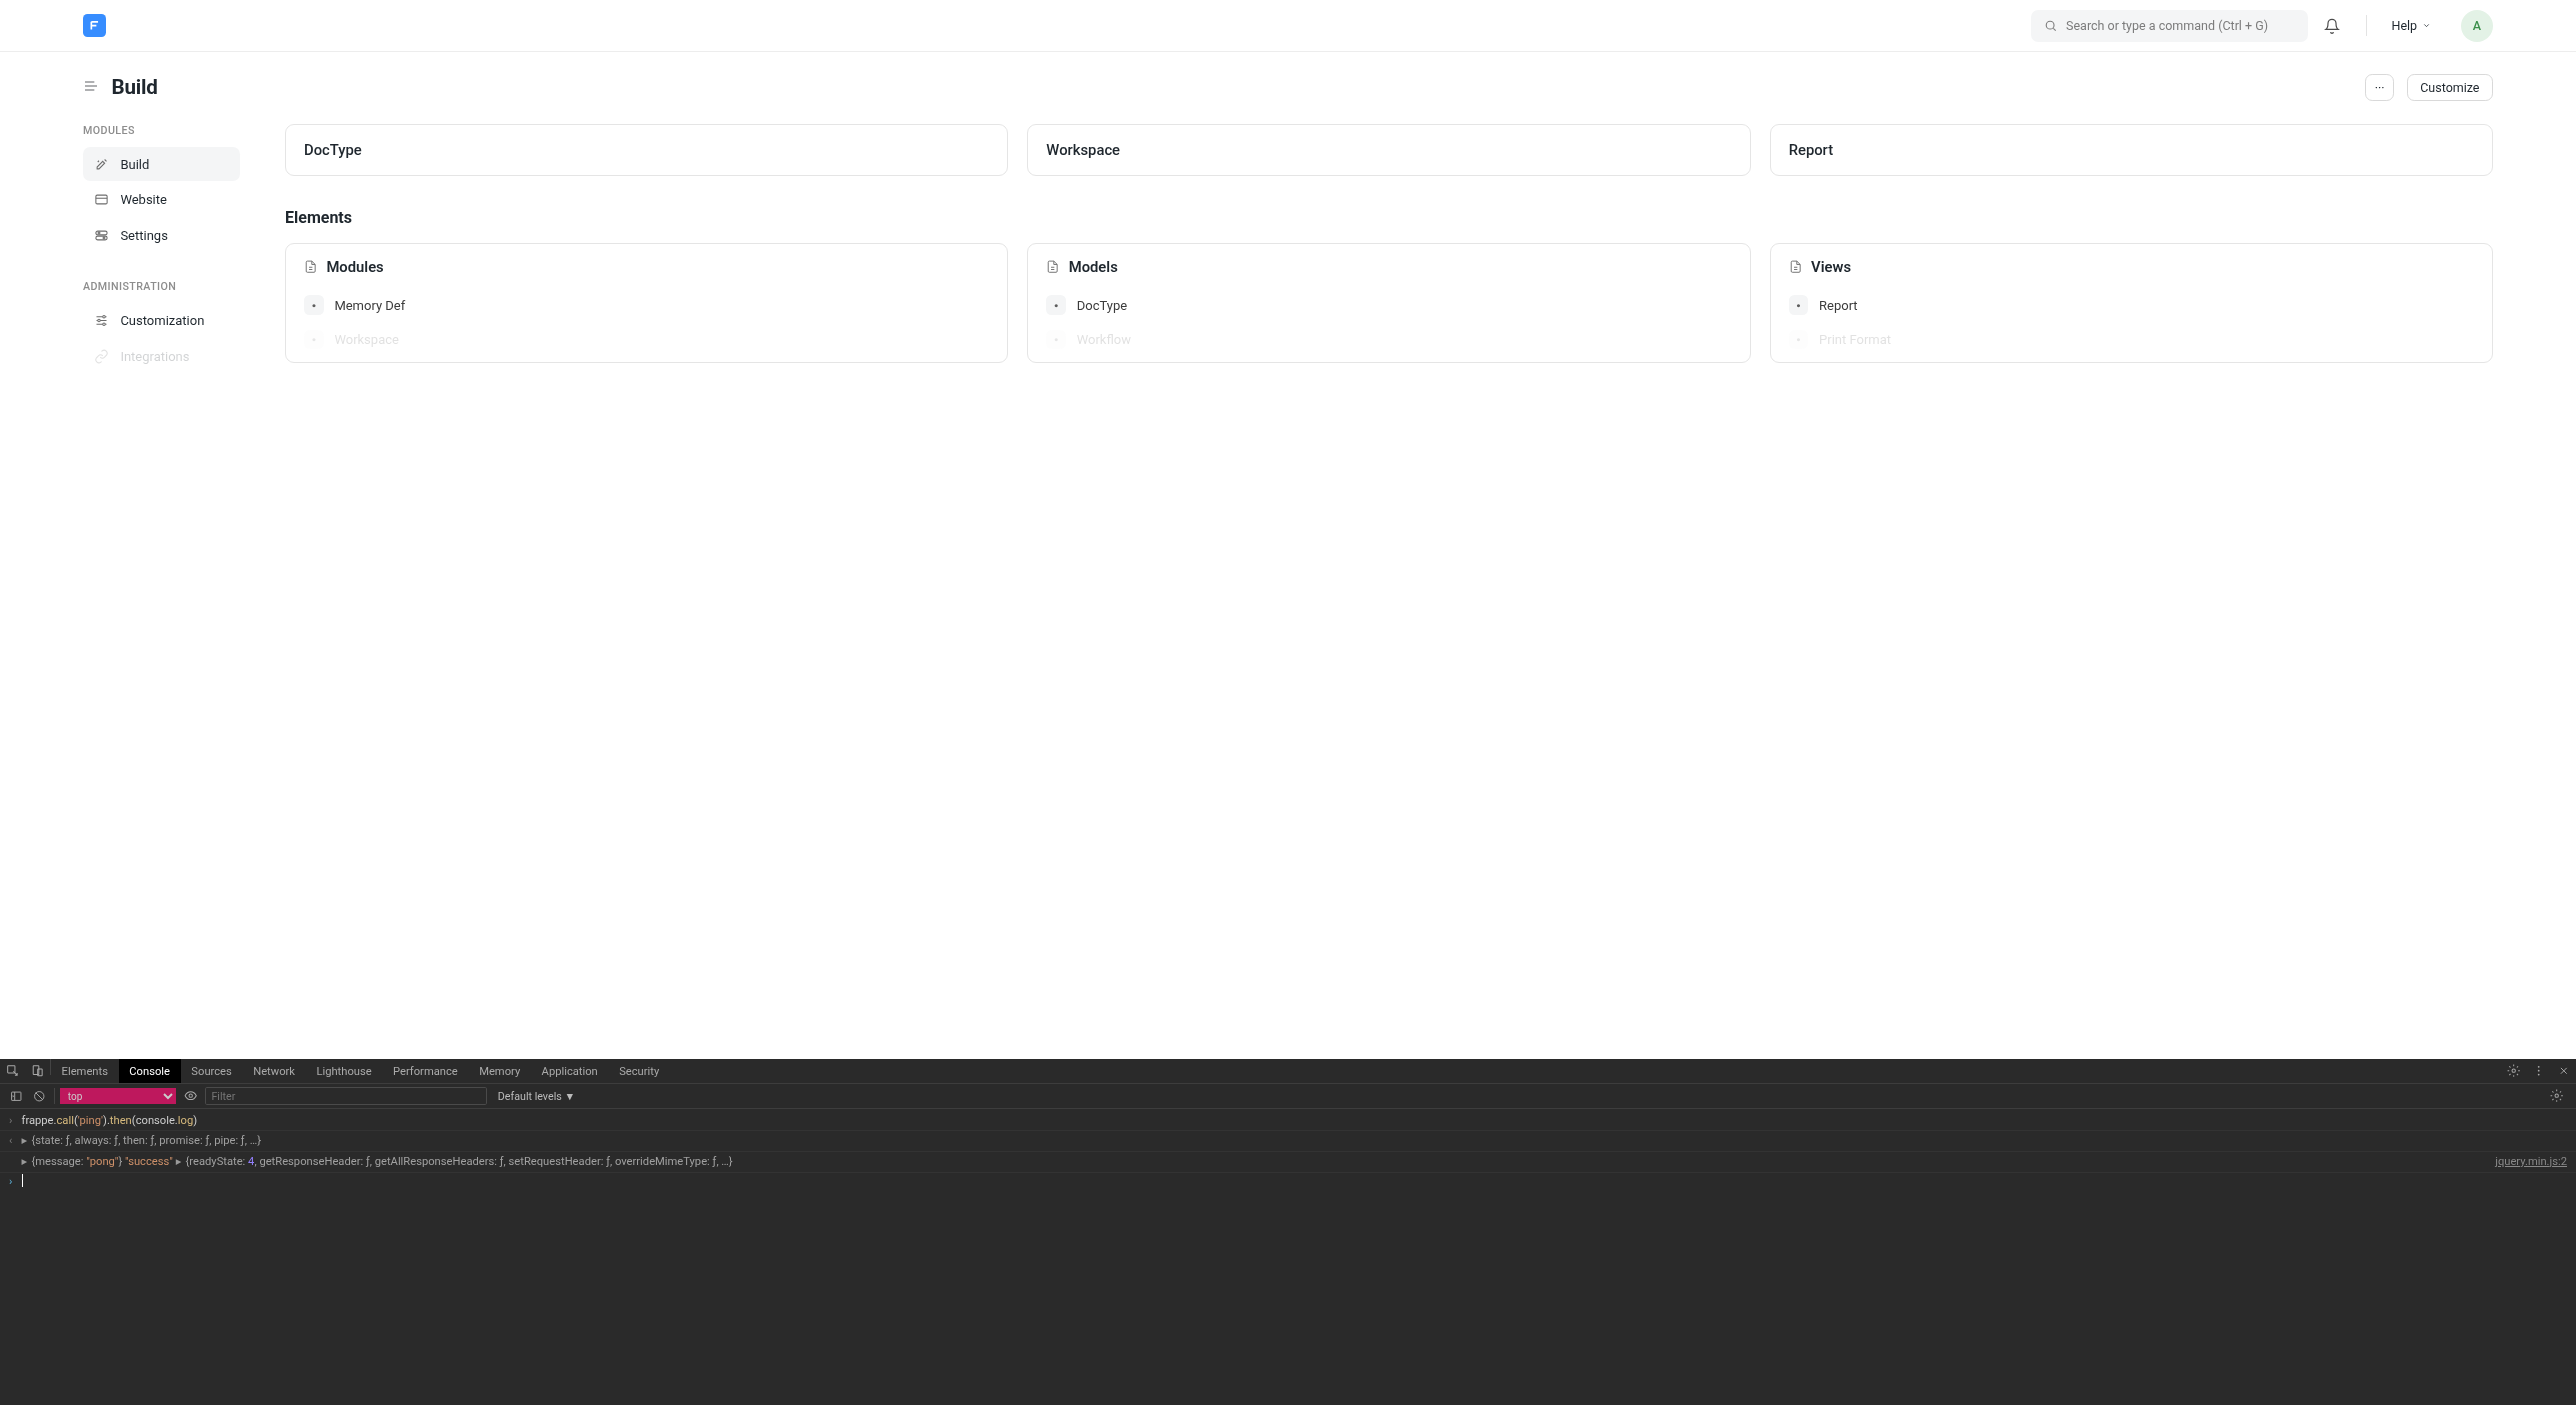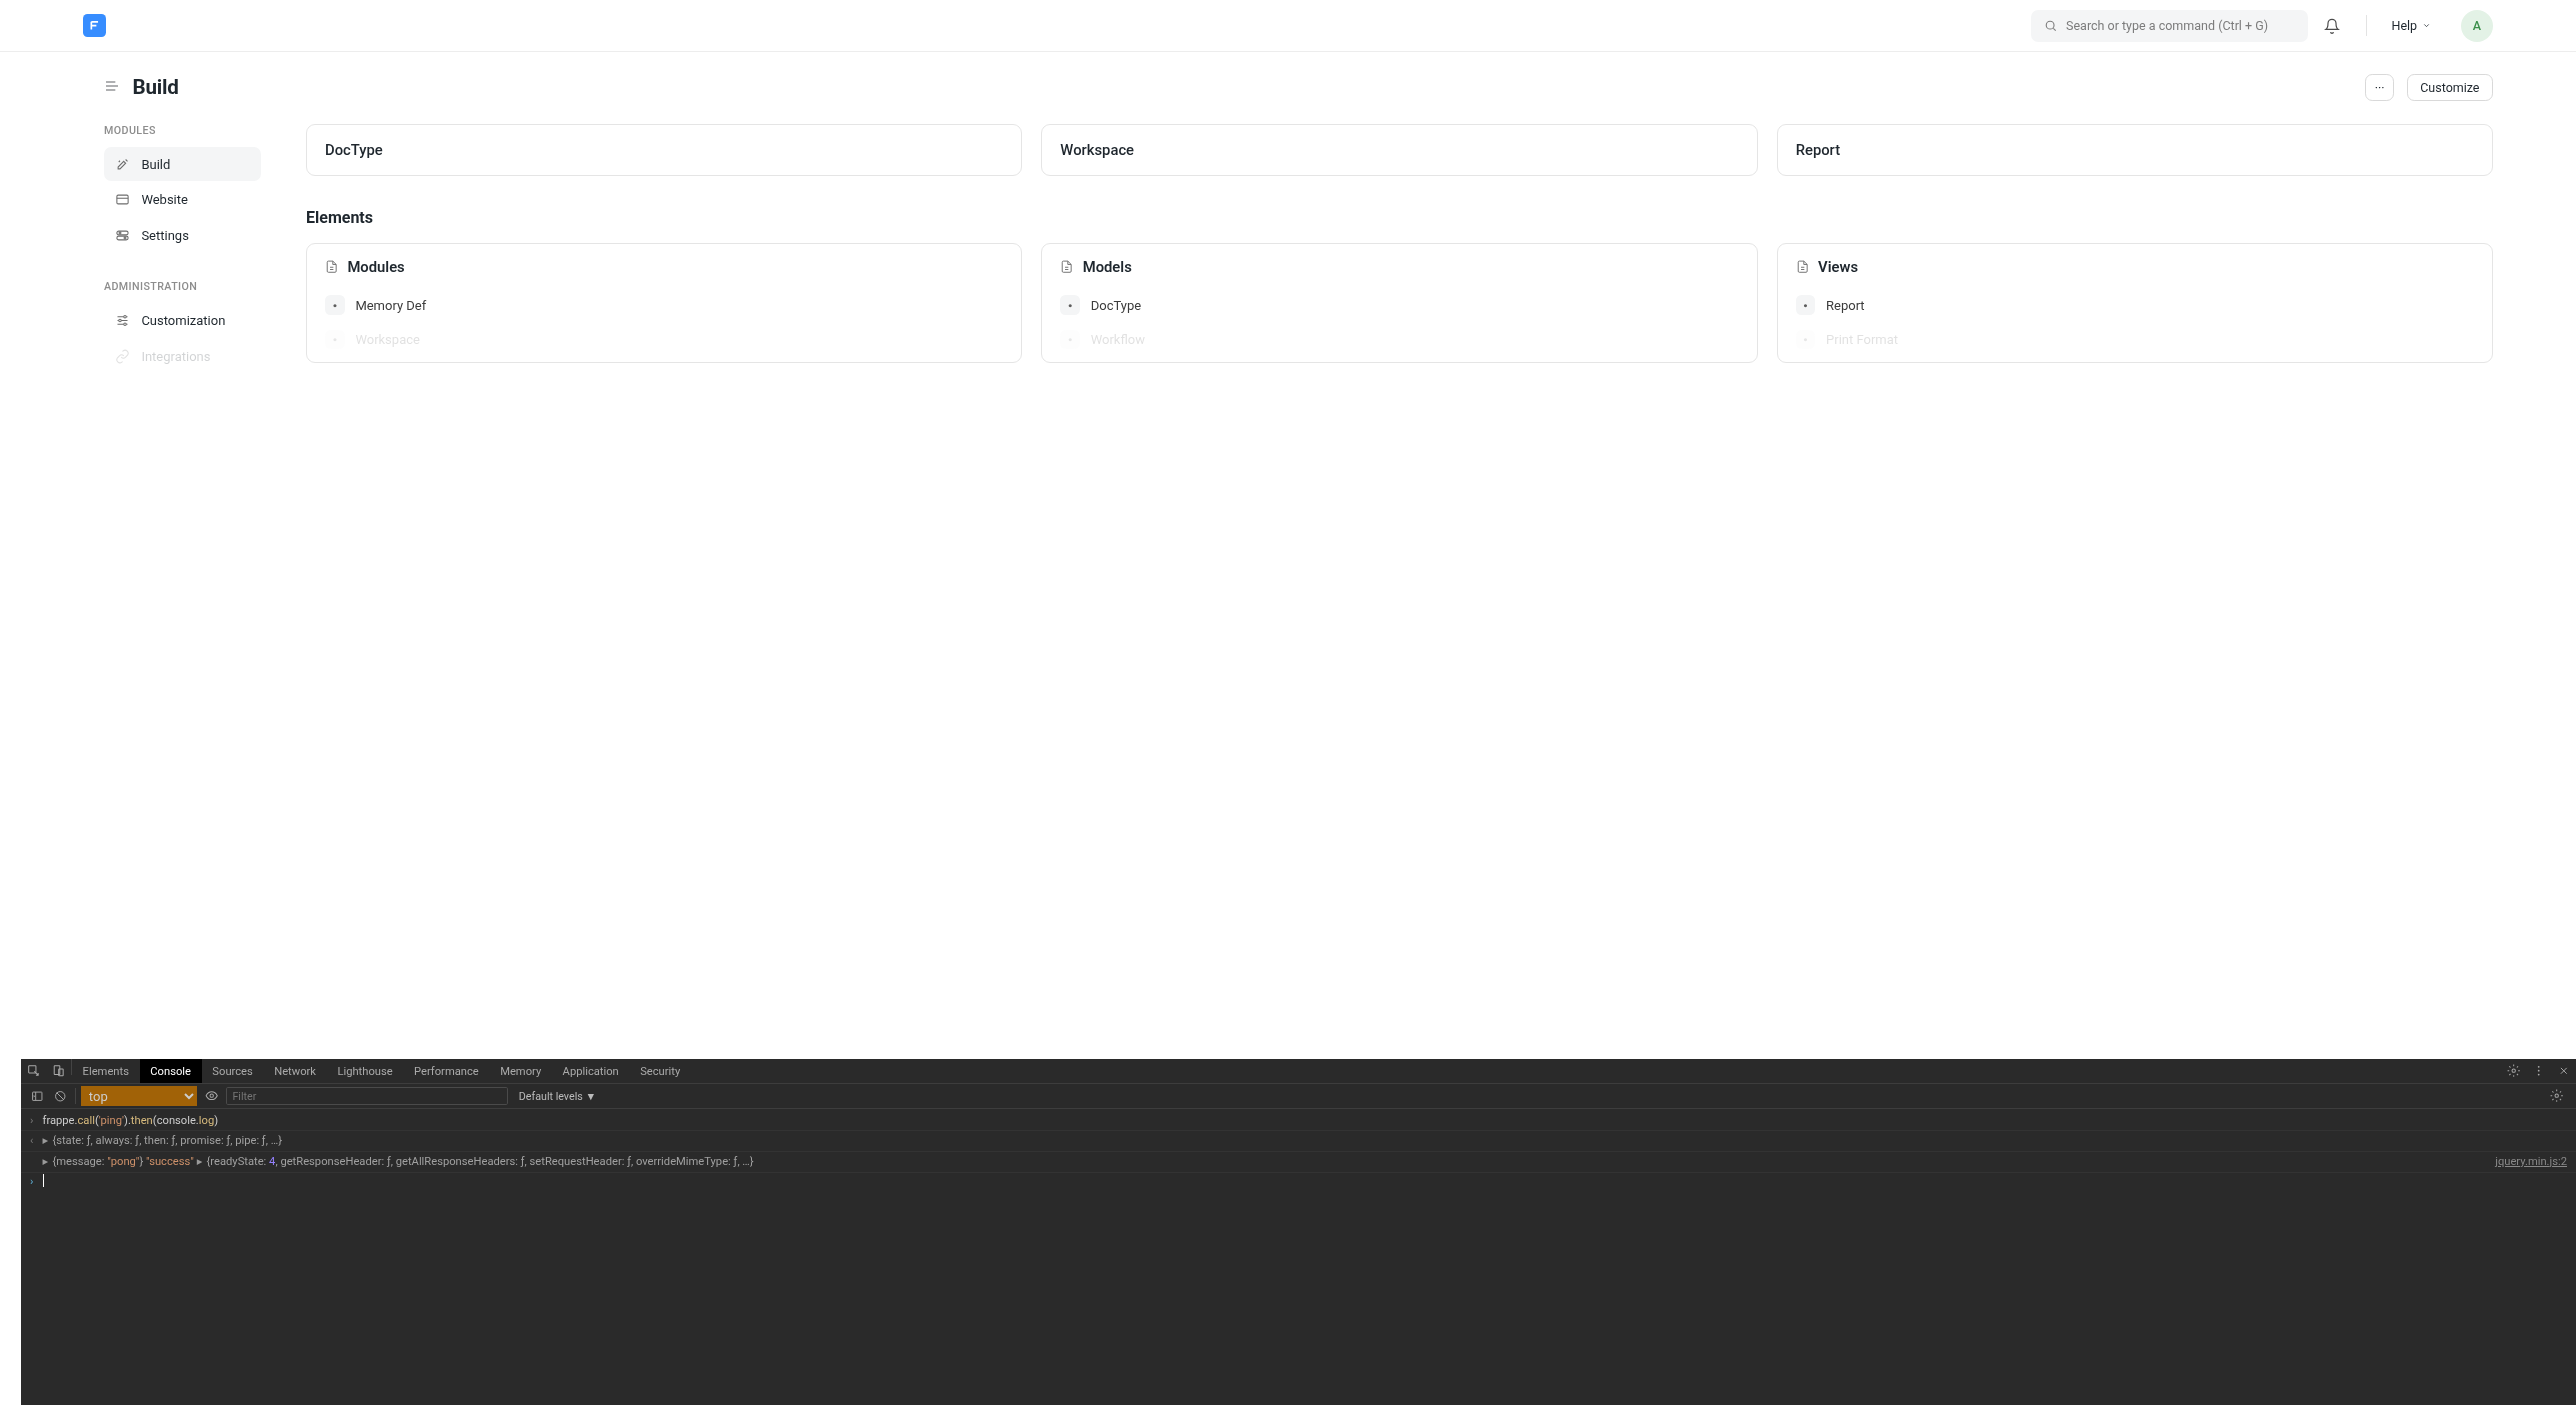--- a/index.html
+++ b/index.html
@@ -10,21 +10,21 @@
     .logo { width: 23px; height: 23px; background: #378dff; border-radius: 4.5px; display: flex; align-items: center; justify-content: center; color: #fff; font-weight: bold; font-size: 14.3px; }
     .navbar-spacer { flex: 1; }
     .search-box { width: 277px; height: 32px; background: #f4f5f6; border-radius: 7.2px; display: flex; align-items: center; padding: 0 12.5px; gap: 9px; color: #7c7c7c; font-size: 12.5px; }
     .search-icon { width: 13.4px; height: 13.4px; }
     .nav-icon-btn { width: 27px; height: 27px; display:flex; align-items:center; justify-content:center; color:#4b4b4b; cursor:pointer; }
     .divider { width: 0.9px; height: 21.5px; background: #e3e3e3; margin: 0 9px; }
     .help-dropdown { display: flex; align-items: center; gap: 4.5px; font-size: 12.5px; color: #1f272e; cursor: pointer; padding: 0 5.4px; }
     .avatar { width: 32px; height: 32px; border-radius: 50%; background: #e3f2e6; display: flex; align-items: center; justify-content: center; color: #3b8f4b; font-size: 12.5px; font-weight: 500; margin-left: 14.3px; cursor: pointer; }
 
     
-    .app-body { flex: 1; display: flex; flex-direction: column; overflow: hidden; margin-left: 21px; }
+    .app-body { flex: 1; display: flex; flex-direction: column; overflow: hidden; }
 
     
     .page-header { display: flex; align-items: center; padding: 21.5px 83px 0; gap: 12.5px; }
     .hamburger { width:16px; cursor:pointer; color:#606266; }
     .page-title { font-size: 20.6px; font-weight: 700; letter-spacing: -0.2px; }
     .header-spacer { flex: 1; }
     .btn { display: flex; align-items: center; justify-content: center; height: 27px; border: 0.9px solid #d9d9d9; background: #fff; border-radius: 7.2px; font-size: 12.5px; cursor: pointer; padding: 0 12.5px; color: #1f272e; }
     .btn-icon { width: 29px; padding: 0; }
 
     
@@ -48,21 +48,21 @@
     .element-item.faded { opacity: 0.15; }
 
     
     .devtools { height: 346px; background: #2a2a2a; color: #ccc; font-family: Menlo, Consolas, monospace; font-size: 11.2px; display: flex; flex-direction: column; flex-shrink: 0; }
     .dt-tabs { height: 25px; display: flex; align-items: stretch; border-bottom: 0.9px solid #3d3d3d; }
     .dt-tab { padding: 0 10.7px; display: flex; align-items: center; color: #aaa; cursor: pointer; font-family: -apple-system, sans-serif; font-size: 11.2px; }
     .dt-tab.active { background: #000; color: #fff; }
     .dt-icon-btn { width: 25px; display:flex; align-items:center; justify-content:center; color:#aaa; cursor:pointer; }
     .dt-tabs-spacer { flex: 1; }
     .dt-toolbar { height: 25px; display: flex; align-items: center; border-bottom: 0.9px solid #3d3d3d; gap:5.4px; padding: 0 7.2px; }
-    .dt-select { background: #a16207; color: #ccc; border: none; font-family: inherit; font-size: 13px; width: 116px; padding: 1.8px 3.6px; cursor:pointer; }
+    .dt-select { background: #be185d; color: #ccc; border: none; font-family: inherit; font-size: 10px; width: 116px; padding: 1.8px 3.6px; cursor:pointer; }
     .dt-filter { background: #2a2a2a; border: 0.9px solid #4a4a4a; color: #ccc; font-family: inherit; font-size: 10.7px; width: 282px; height: 18px; padding: 0 5.4px; border-radius:1.8px; }
     .dt-levels { color:#bbb; font-size:10.7px; padding:0 5.4px; cursor:pointer; display:flex; align-items:center; gap:2.7px; font-family: -apple-system, sans-serif; }
     .dt-vdiv { width:0.9px; height:16px; background:#444; }
     .dt-console { flex: 1; overflow: auto; padding: 1.8px 0; }
     .dt-line { display: flex; align-items: flex-start; padding: 1.8px 9px; border-bottom: 0.9px solid #333; min-height: 18px; line-height: 16px; }
     .dt-gutter { width: 12.5px; flex-shrink: 0; color: #7a7a7a; user-select: none; }
     .dt-arrow { color:#9a9a9a; margin-right:2.7px; cursor:pointer; display:inline-block; width:7.2px; }
     .tok-i { color: #a0a0a0; }
     .tok-str { color: #cd9069; }
     .tok-num { color: #9480ff; }

